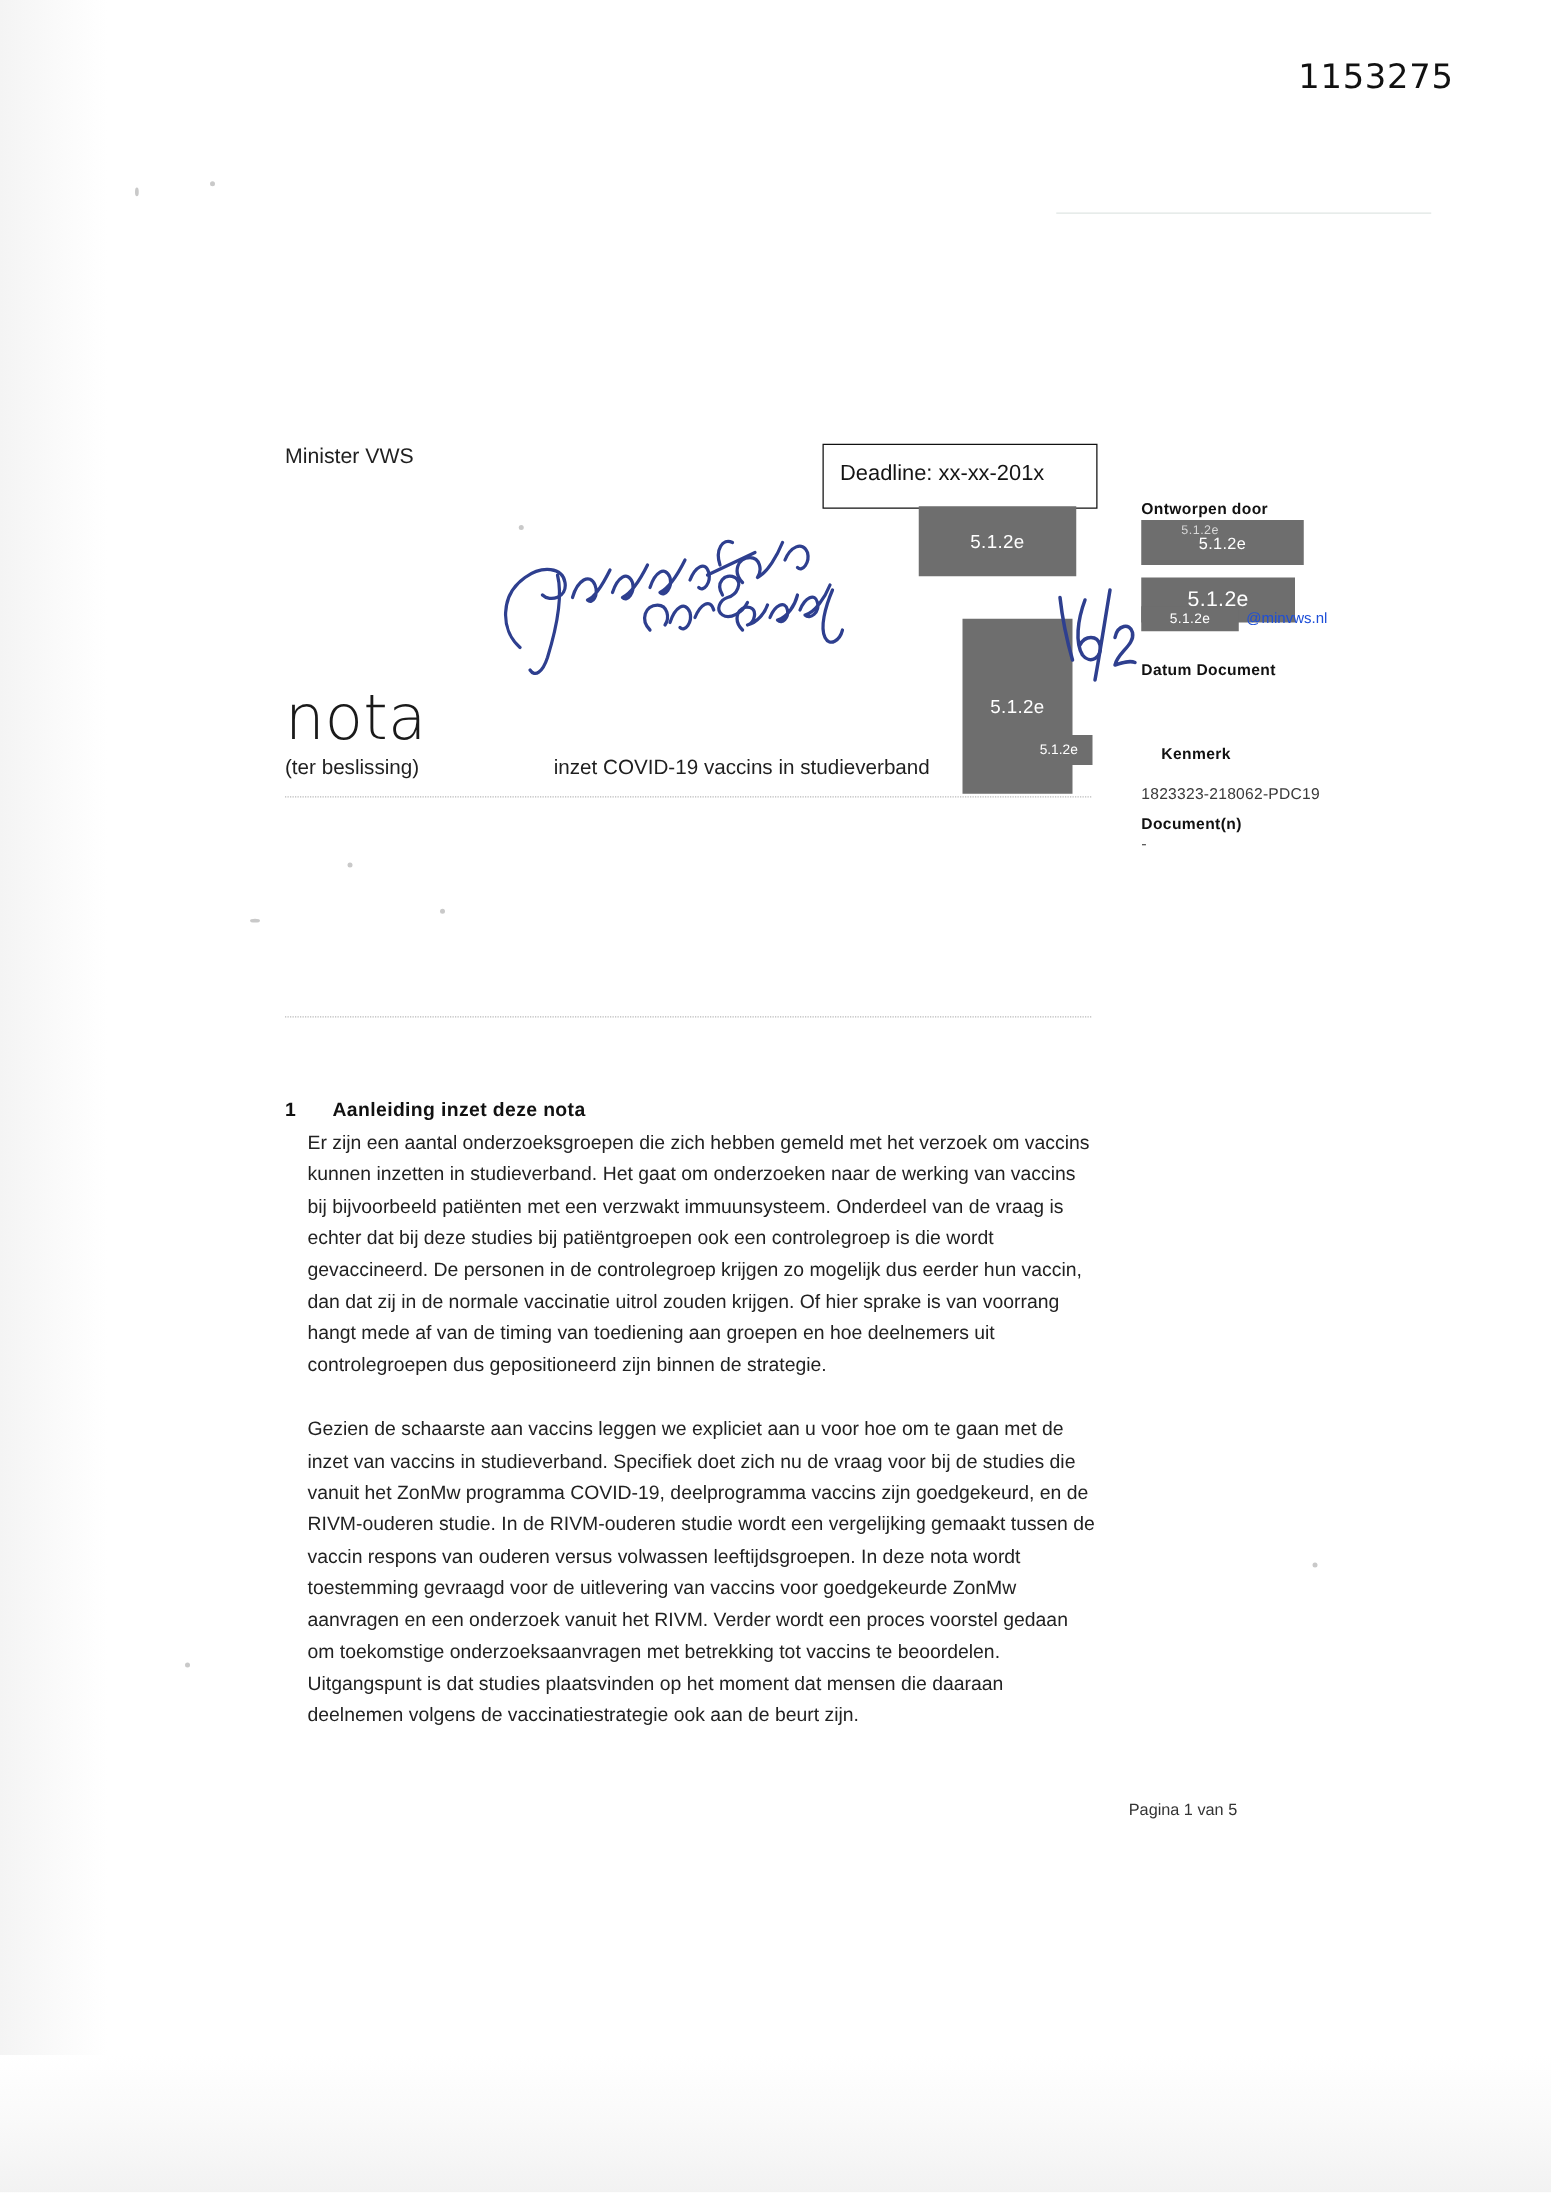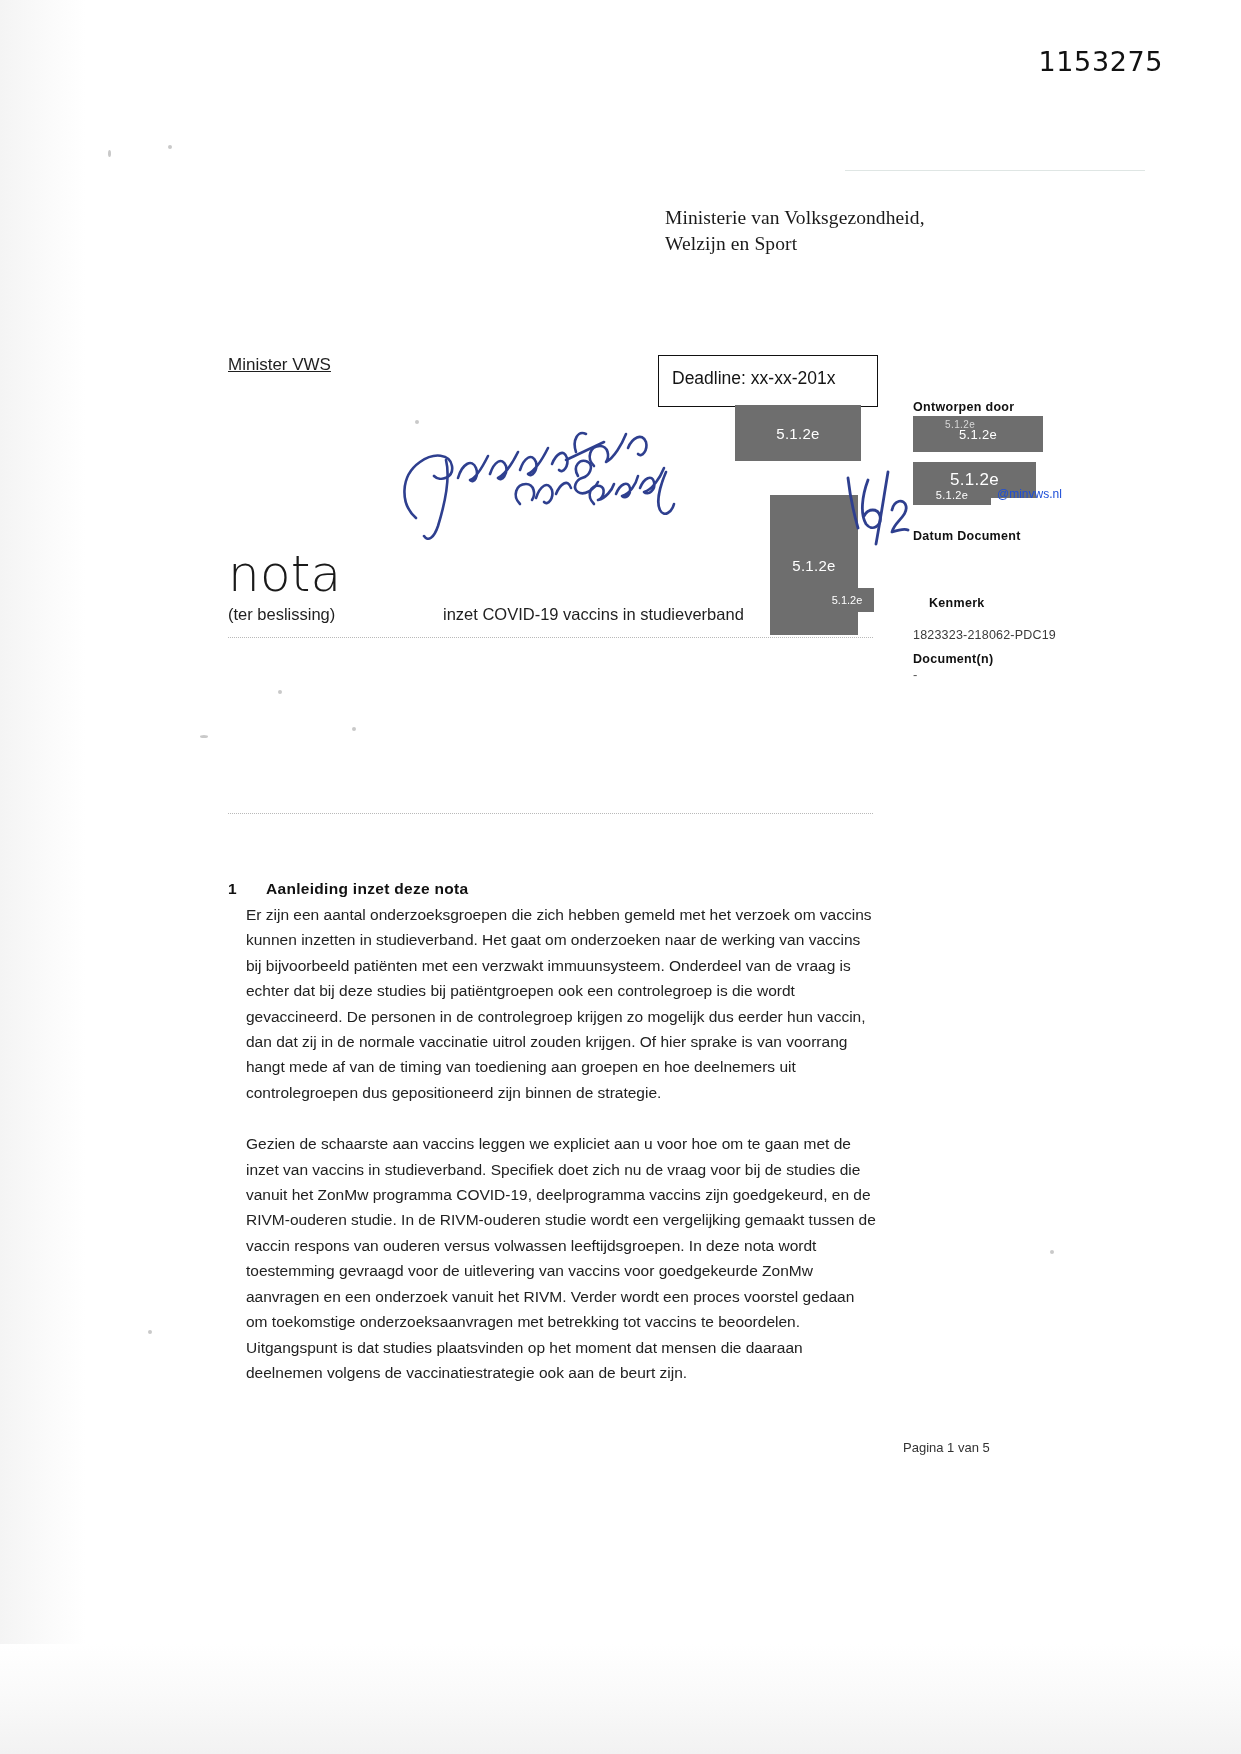--- a/index.html
+++ b/index.html
@@ -77,21 +77,20 @@
     letter-spacing: 0.1px;
   }
 
   
   #addressee {
     position: absolute;
     left: 228px;
     top: 355px;
     font-size: 17px;
     color: #1f1f1f;
-    text-decoration: underline;
   }
 
   
   #deadline-box {
     position: absolute;
     left: 658px;
     top: 355px;
     width: 220px;
     height: 52px;
     border: 1.6px solid #111111;
@@ -281,24 +280,20 @@
   <div class="speck" style="left:200px;  top:735px; width:8px; height:3px;"></div>
   <div class="speck" style="left:352px;  top:727px; width:4px; height:4px;"></div>
   <div class="speck" style="left:148px;  top:1330px; width:4px; height:4px;"></div>
   <div class="speck" style="left:1050px; top:1250px; width:4px; height:4px;"></div>
   <div class="speck" style="left:415px;  top:420px; width:4px; height:4px;"></div>
 
   <div id="doc-number">1153275</div>
 
   <div id="header-rule"></div>
 
-  <div id="ministry">
-    <div>Ministerie van Volksgezondheid,</div>
-    <div>Welzijn en Sport</div>
-  </div>
 
   <div id="addressee">Minister VWS</div>
 
   <div id="deadline-box"></div>
   <div id="deadline-text">Deadline: xx-xx-201x</div>
 
   <div class="redaction" id="redact-a">5.1.2e</div>
 
   <div class="redaction" id="redact-b">5.1.2e</div>
 

